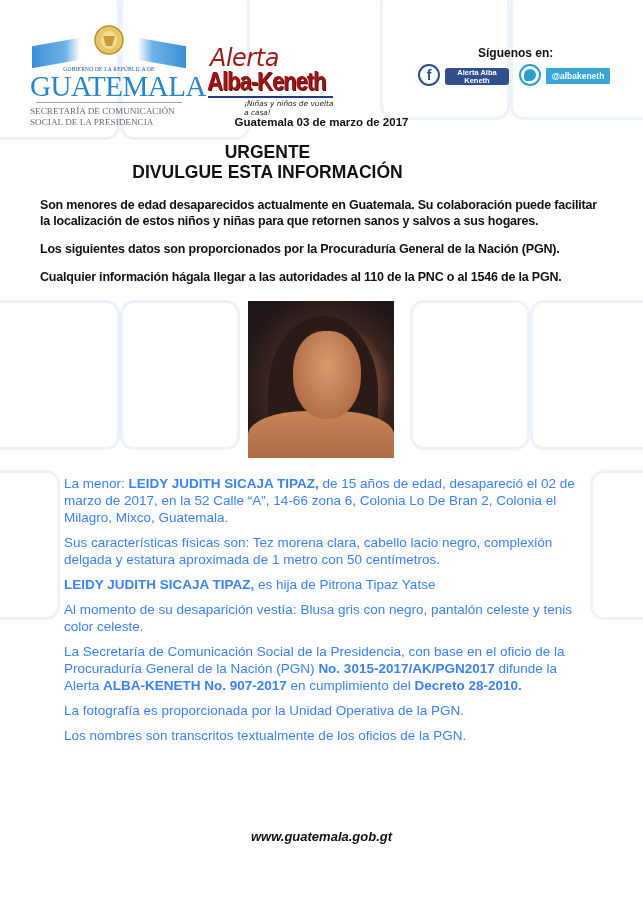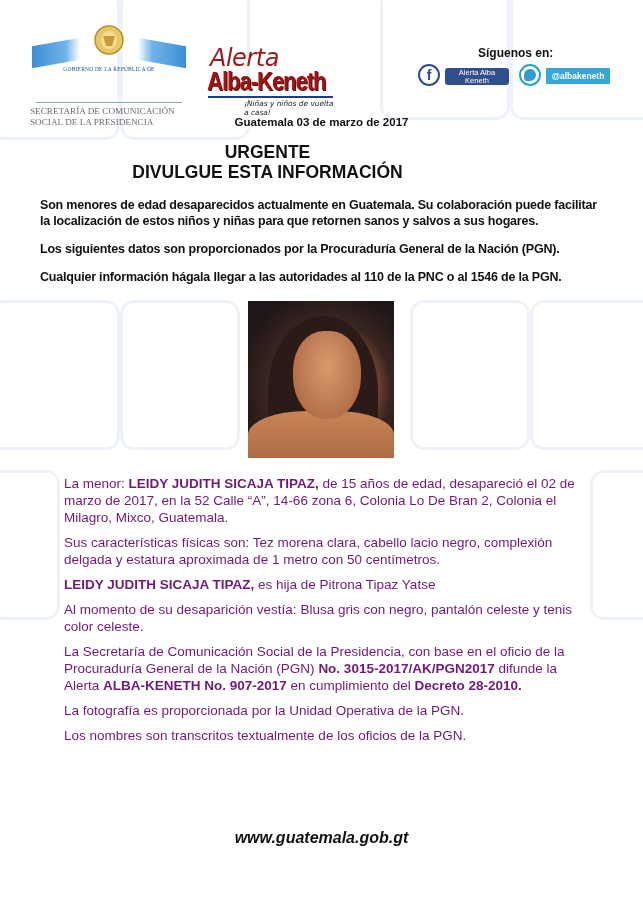--- a/index.html
+++ b/index.html
@@ -44,46 +44,46 @@
     text-shadow: 1px 1px 0 #5b0b0b; }
   .ak-line { position: absolute; left: 2px; top: 50px; width: 125px; height: 2px; background: #1e3f7a; }
   .ak-tag { position: absolute; left: 2px; top: 53px; font-family: "DejaVu Sans", sans-serif; font-style: italic;
     font-size: 7.4px; color: #222; margin-left: 36px; }
 
   .follow { position: absolute; left: 418px; top: 44px; width: 220px; }
   .follow-title { position: absolute; left: 60px; top: 2px; font-size: 12px; font-weight: bold; color: #111; }
   .fb-icon { position: absolute; left: 0; top: 20px; width: 22px; height: 22px; border: 2px solid #2f4f8c; border-radius: 50%;
     box-sizing: border-box; color: #2f4f8c; font-weight: bold; font-size: 14px; text-align: center; line-height: 19px; font-family: "Liberation Sans", sans-serif; }
   .fb-pill { position: absolute; left: 27px; top: 24px; width: 64px; height: 17px; background: #324f8d; border-radius: 3px;
-    color: #fff; font-size: 7.5px; font-weight: normal; text-align: center; line-height: 7.5px; padding-top: 1px; box-sizing: border-box; }
+    color: #fff; font-size: 7.5px; font-weight: bold; text-align: center; line-height: 7.5px; padding-top: 1px; box-sizing: border-box; }
   .tw-icon { position: absolute; left: 101px; top: 20px; width: 22px; height: 22px; border: 2px solid #2a9fd0; border-radius: 50%;
     box-sizing: border-box; }
   .tw-bird { position: absolute; left: 3px; top: 3px; width: 12px; height: 12px; background: #2a9fd0; border-radius: 50% 50% 50% 30%; }
   .tw-pill { position: absolute; left: 128px; top: 24px; width: 64px; height: 16px; background: #36a7d6; border-radius: 1px;
     color: #fff; font-size: 8.5px; font-weight: bold; text-align: center; line-height: 16px; }
 
   .date { position: absolute; left: 0; width: 643px; top: 116px; text-align: center; font-size: 11.5px; font-weight: bold; }
   .urgent { position: absolute; left: 0; width: 535px; top: 142px; text-align: center; font-size: 17.5px; font-weight: bold; line-height: 20px; }
   .intro { position: absolute; left: 40px; width: 570px; top: 194px; font-size: 12.5px; font-weight: bold; line-height: 16px; letter-spacing: -0.2px; }
   .intro p { margin: 3px 0 12px 0; }
 
   .photo { position: absolute; left: 248px; top: 301px; width: 146px; height: 157px; overflow: hidden;
     background: radial-gradient(ellipse at 55% 55%, #c98a5e 0, #b06c44 28%, #3a2420 55%, #1f1818 80%); }
   .photo-hair { position: absolute; left: 20px; top: 15px; width: 110px; height: 150px; border-radius: 50% 50% 10% 10%;
     background: #2a1a18; }
   .photo-face { position: absolute; left: 45px; top: 30px; width: 68px; height: 88px; border-radius: 45% 45% 48% 48%;
     background: radial-gradient(ellipse at 50% 40%, #d89a6c, #b5704a 70%, #8c5235); }
   .photo-shoulders { position: absolute; left: 0; top: 110px; width: 146px; height: 60px; border-radius: 40% 40% 0 0;
     background: linear-gradient(#c98358, #a86540); }
 
-  .body { position: absolute; left: 64px; width: 520px; top: 475px; font-size: 13.5px; line-height: 17px; color: #701a75; }
+  .body { position: absolute; left: 64px; width: 520px; top: 475px; font-size: 13.5px; line-height: 17px; color: #3b82f6; }
   .body p { margin: 0 0 8px 0; }
   .body b { font-weight: bold; }
 
-  .footer { position: absolute; left: 0; width: 643px; top: 829px; text-align: center; font-size: 16px; font-weight: bold; font-style: italic; }
+  .footer { position: absolute; left: 0; width: 643px; top: 829px; text-align: center; font-size: 13px; font-weight: bold; font-style: italic; }
 </style>
 </head>
 <body>
 
 <div class="bg-grid">
   <div class="tile" style="left:-10px;top:-10px;width:130px;height:150px;"></div>
   <div class="tile" style="left:120px;top:-10px;width:130px;height:150px;"></div>
   <div class="tile" style="left:380px;top:-10px;width:130px;height:130px;"></div>
   <div class="tile" style="left:510px;top:-10px;width:150px;height:130px;"></div>
   <div class="tile" style="left:-10px;top:300px;width:130px;height:150px;"></div>
@@ -96,20 +96,21 @@
 
 <div class="logo-gt">
   <svg class="coat" viewBox="0 0 38 34">
     <ellipse cx="19" cy="18" rx="14" ry="14" fill="#e8c565" stroke="#b8922e" stroke-width="1.5"></ellipse>
     <ellipse cx="19" cy="18" rx="8" ry="9" fill="#f4dd93"></ellipse>
     <path d="M13 14 L25 14 L22 24 L16 24 Z" fill="#c79a3a"></path>
   </svg>
   <div class="ribbon-l"></div>
   <div class="ribbon-r"></div>
   <div class="gt-gob">GOBIERNO DE LA REPÚBLICA DE</div>
+  <div class="gt-name">GUATEMALA</div>
   <div class="gt-line"></div>
   <div class="gt-sec">
     <div>SECRETARÍA DE COMUNICACIÓN</div>
     <div>SOCIAL DE LA PRESIDENCIA</div>
   </div>
 </div>
 
 <div class="logo-ak">
   <div class="ak-alerta">Alerta</div>
   <div class="ak-name">Alba-Keneth</div>

